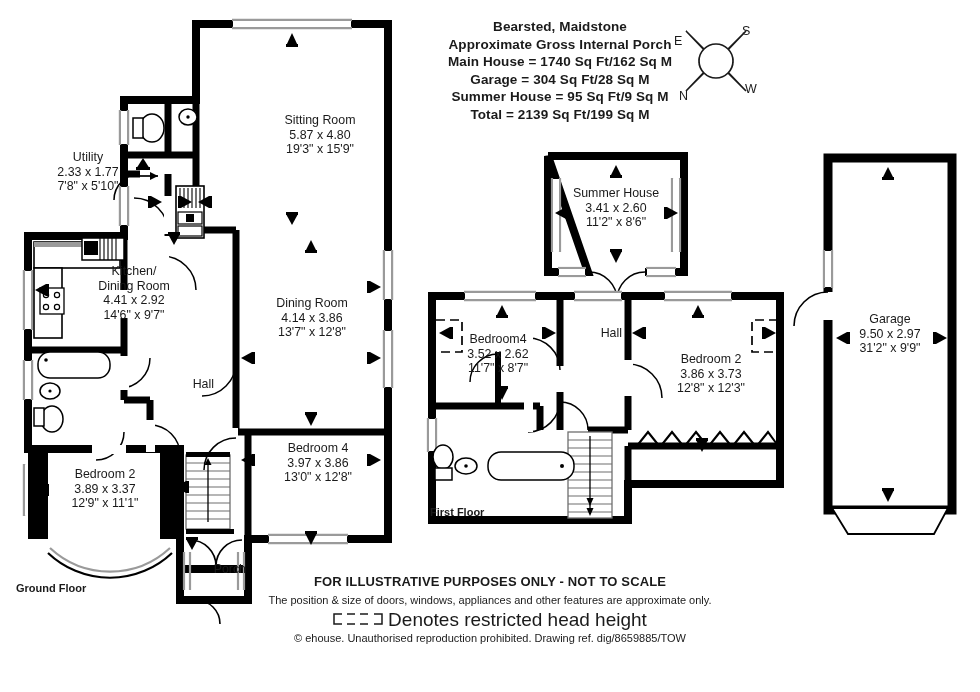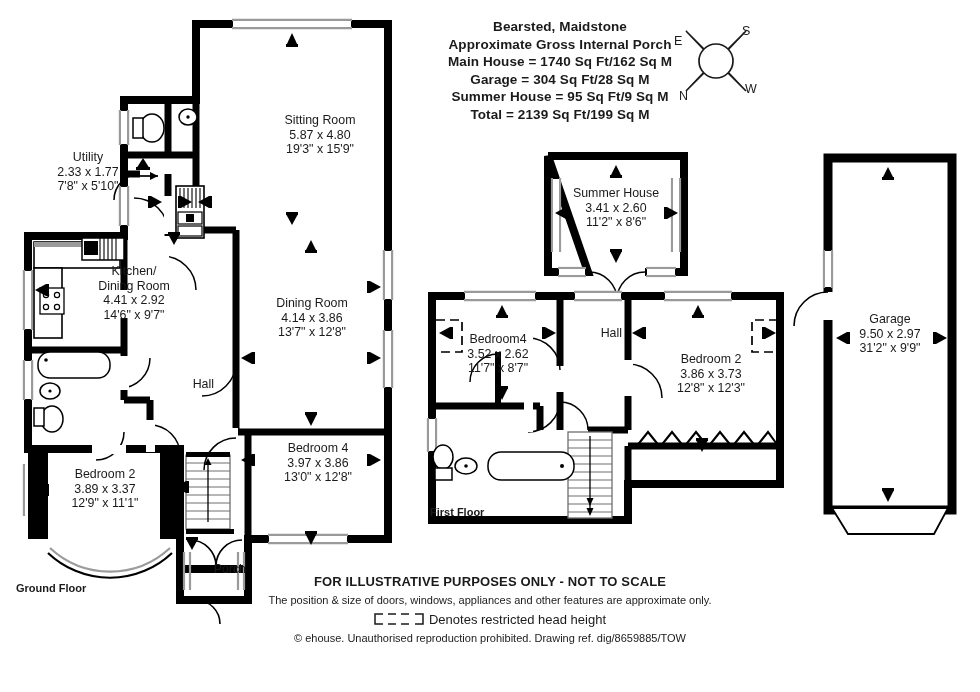--- a/index.html
+++ b/index.html
@@ -68,21 +68,21 @@
     font-size:13px;
     font-weight:bold;
     line-height:19px;
     letter-spacing:0.15px;
   }
   #footer .f-line{
     font-size:11px;
     line-height:19px;
   }
   #footer .f-sym-row{
-    font-size:13px;
+    font-size:19px;
     line-height:19px;
     display:flex;
     justify-content:center;
     align-items:center;
     gap:5px;
   }
   .rhh-symbol{display:inline-block;vertical-align:middle;}
 </style>
 </head>
 <body>

